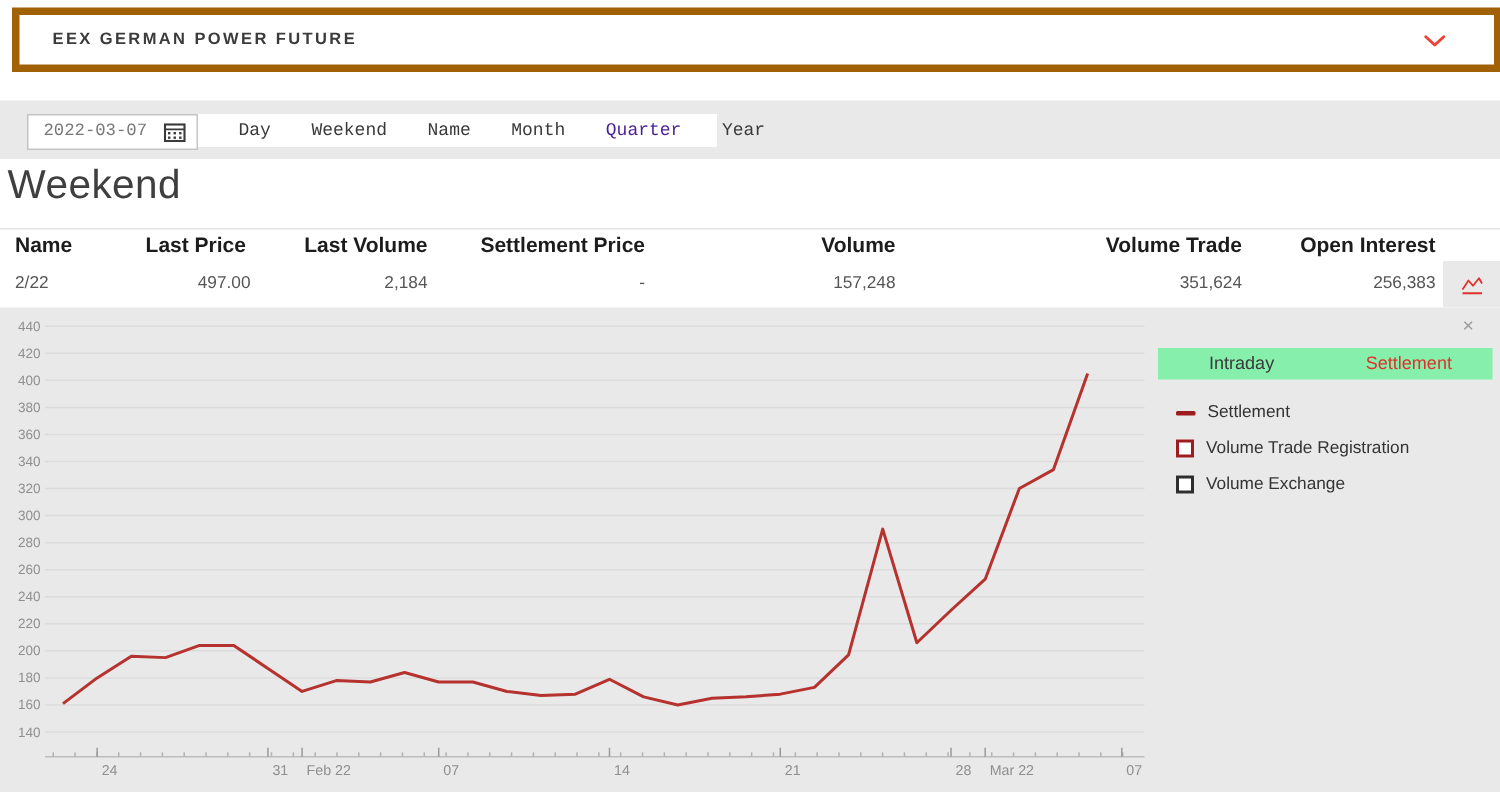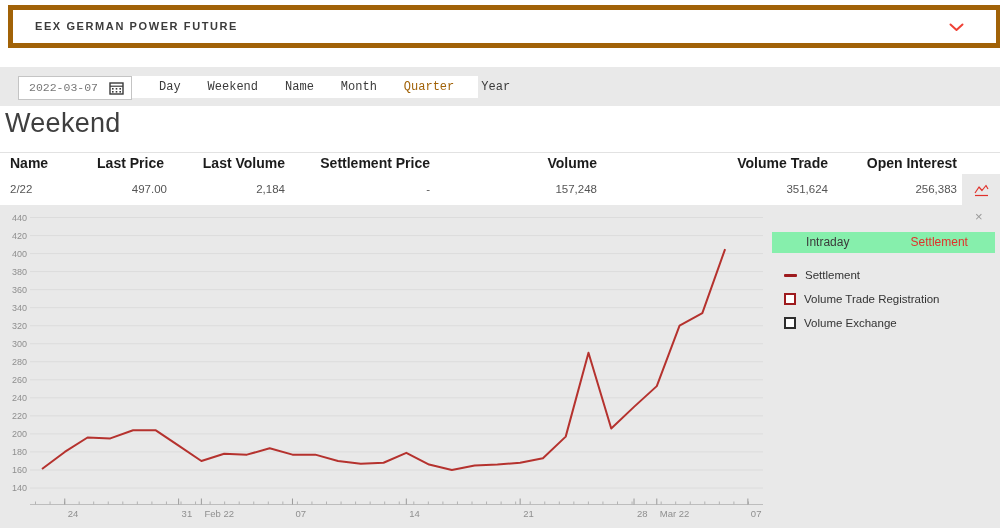--- a/index.html
+++ b/index.html
@@ -15,21 +15,21 @@
 
   
   #toolbar-strip{position:absolute;left:0;top:67px;width:1000px;height:39px;background:#e9e9e9;font-family:Liberation Mono, monospace;}
   #date-box{position:absolute;left:18px;top:9px;width:112px;height:22px;background:#fff;
     border:1px solid #c4c4c4;}
   #date-value{position:absolute;left:10px;top:0;line-height:22px;font-size:11.5px;color:#777;}
   #calendar-icon{position:absolute;right:7px;top:4px;}
   #view-tabs{position:absolute;left:132px;top:9px;width:346px;height:22px;background:#fff;
     display:flex;align-items:center;}
   .view-tab{font-size:12px;color:#3a3a3a;margin-left:27px;cursor:pointer;white-space:nowrap;}
-  .view-tab.active{color:#a16207;}
+  .view-tab.active{color:#4c1d95;}
 
   
   #section-title{position:absolute;left:5px;top:108px;font-size:27px;font-weight:300;
     color:#3f3f3f;letter-spacing:.3px;}
 
   
   #table-header{position:absolute;left:0;top:152px;width:1000px;height:21px;background:#fff;
     border-top:1px solid #e2e2e2;border-bottom:1px solid #5c5c5c;}
   .th{position:absolute;top:0;line-height:20px;font-size:14px;font-weight:bold;color:#1c1c1c;}
   #table-row{position:absolute;left:0;top:174px;width:1000px;height:31px;background:#fff;}

